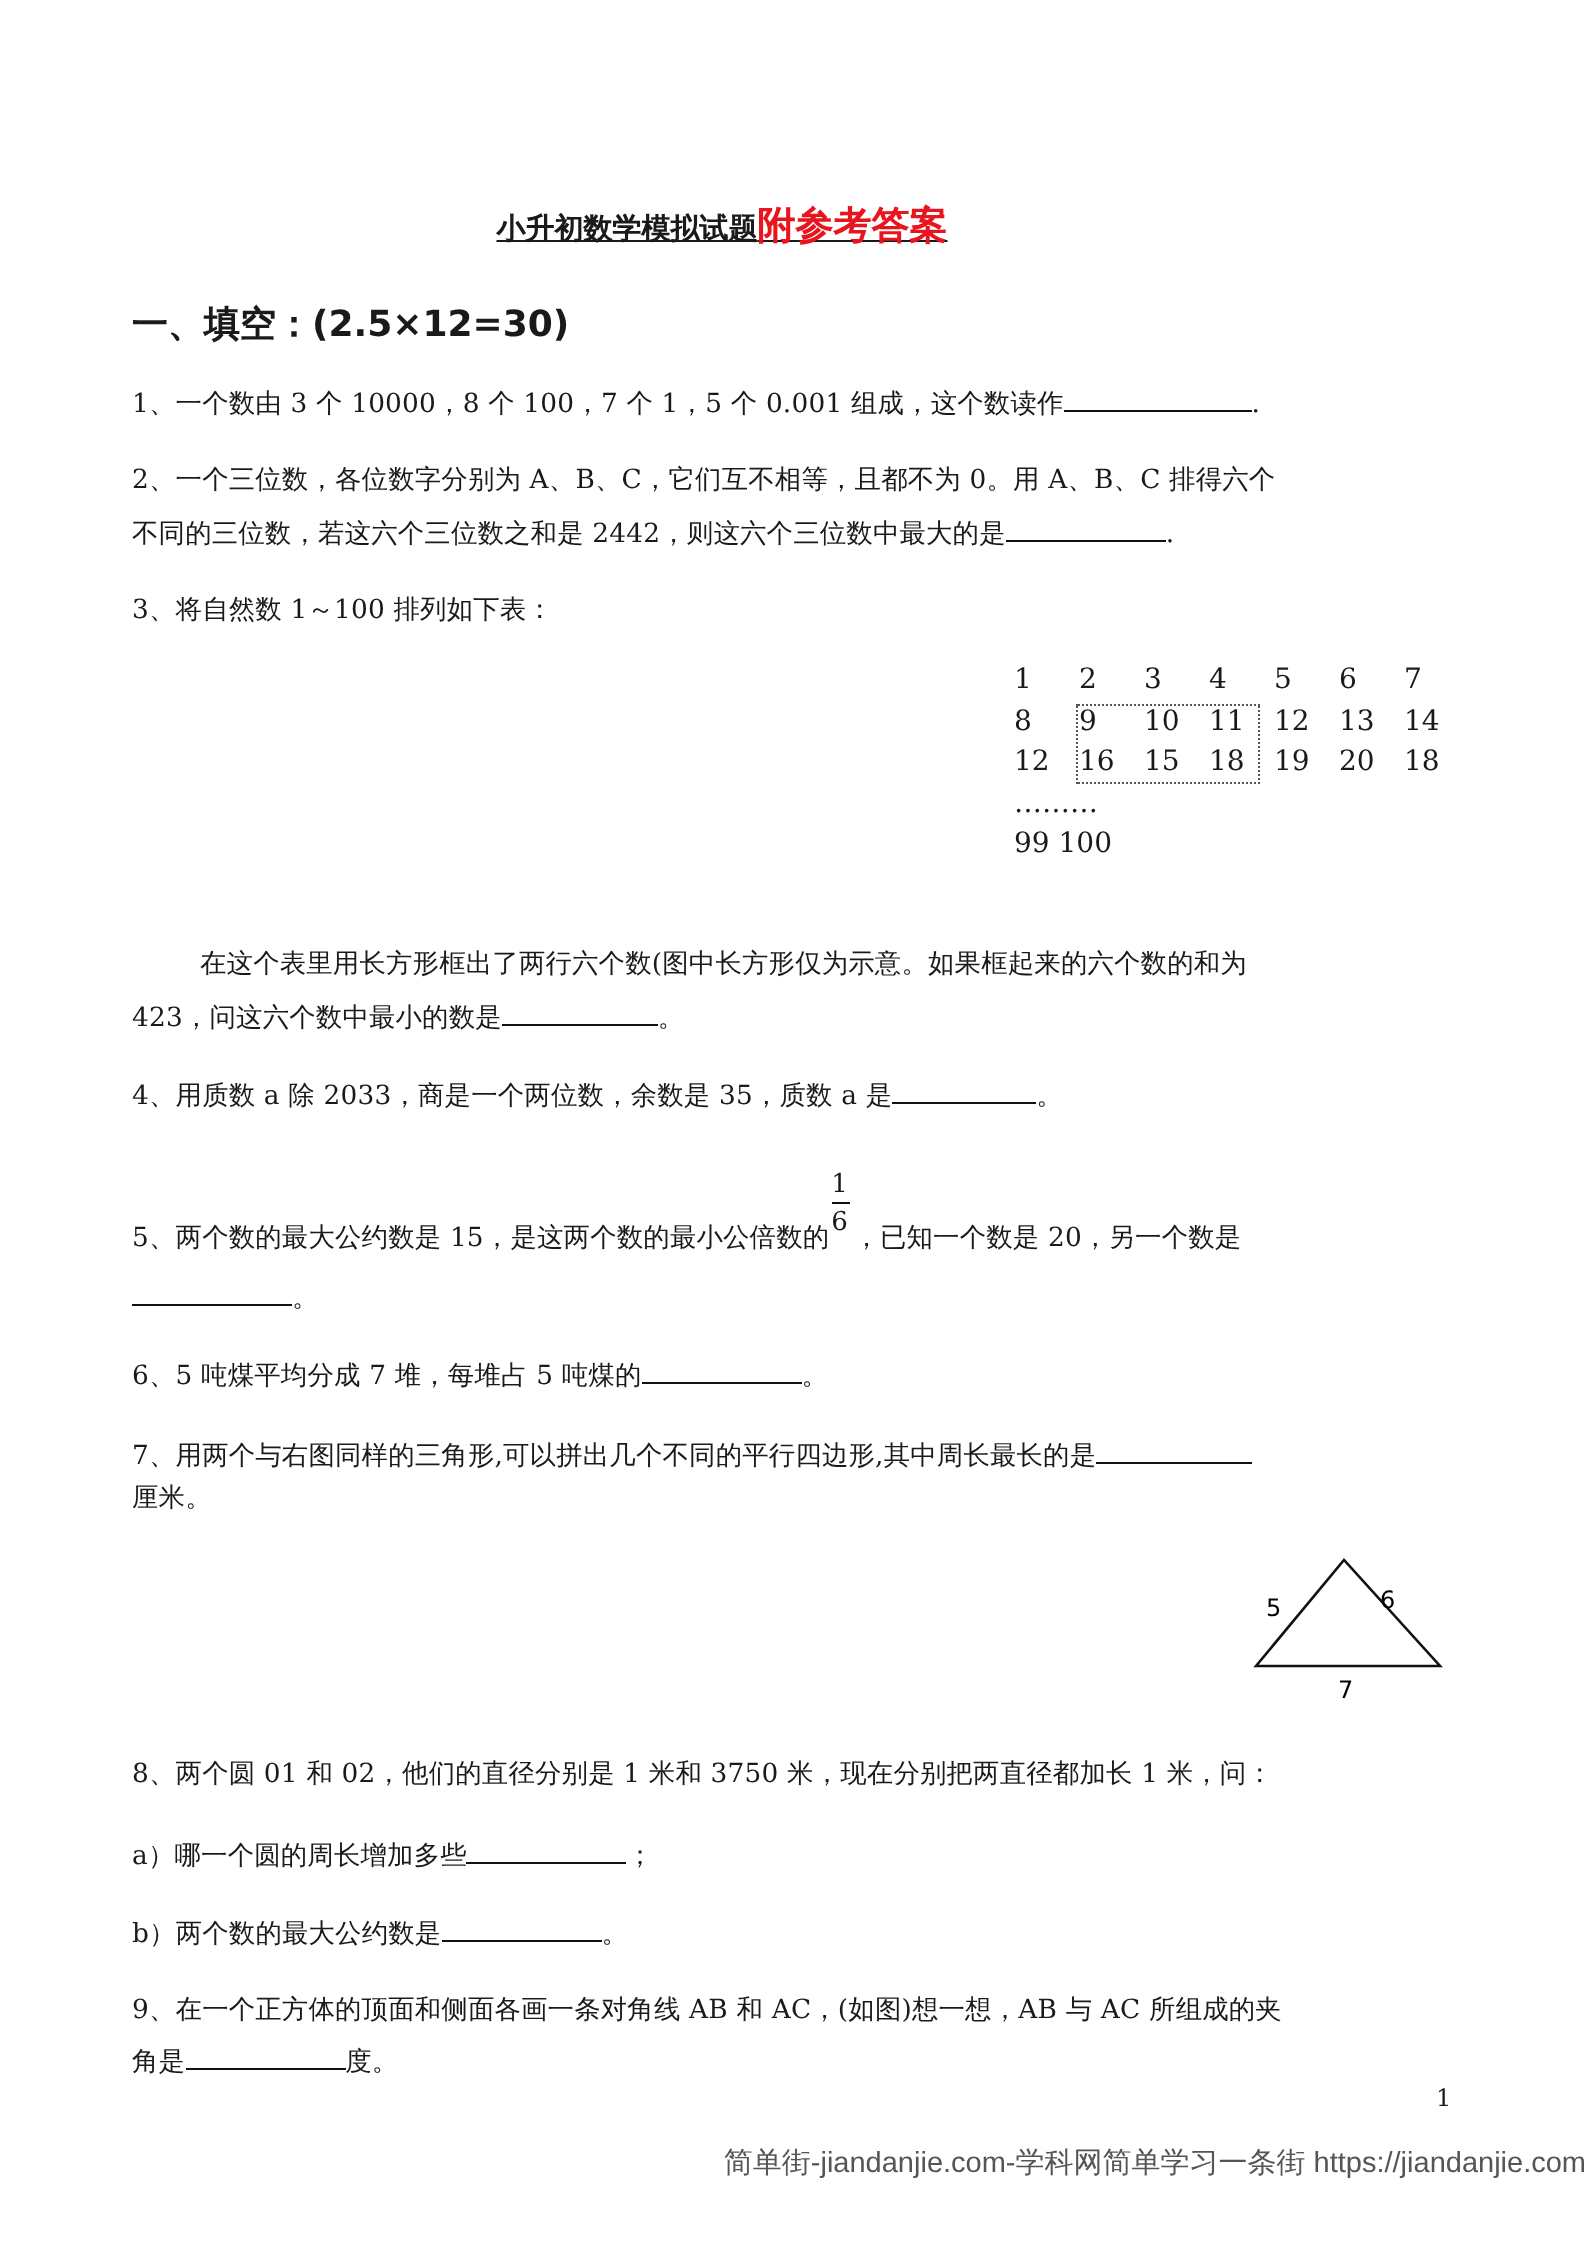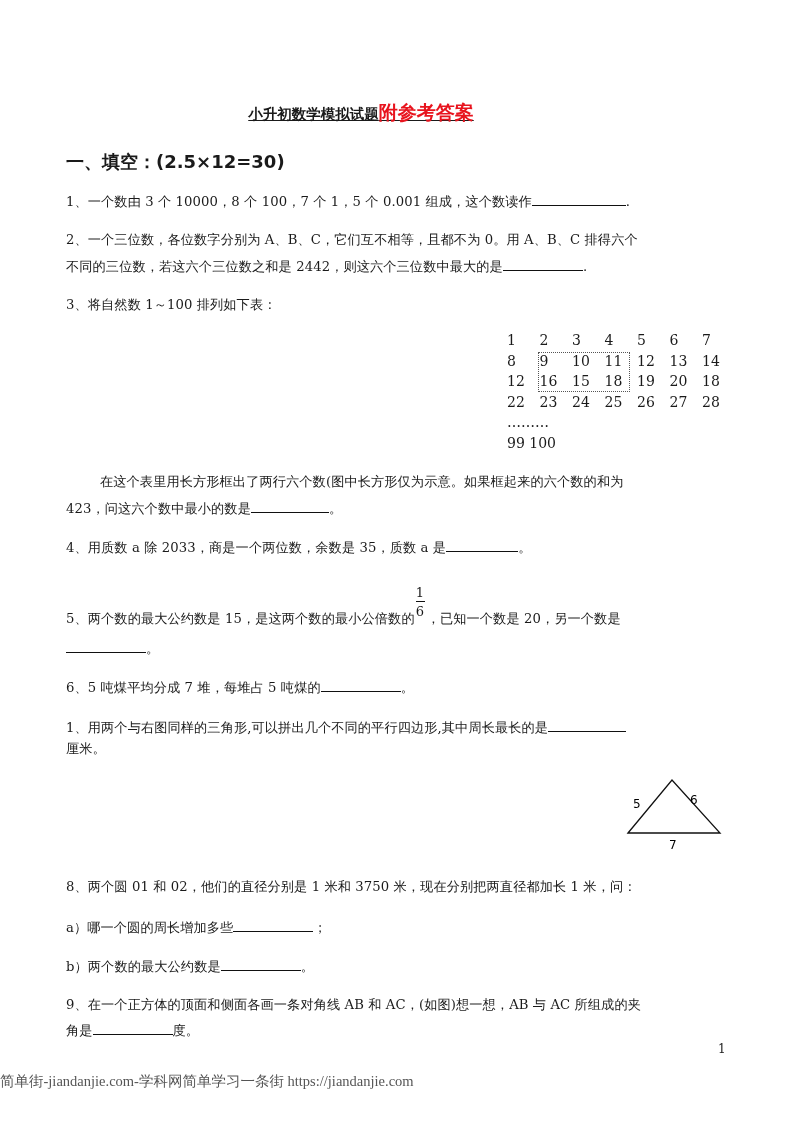--- a/index.html
+++ b/index.html
@@ -14,21 +14,21 @@
   .blank { display: inline-block; border-bottom: 1.3px solid #111; height: 14px; vertical-align: baseline; }
   .grid { left: 507px; top: 332px; font-family: "DejaVu Serif", serif; font-size: 14px; }
   .grid .row { display: flex; height: 20.5px; }
   .grid .cell { width: 32.5px; }
   .box { left: 538px; top: 352px; width: 90px; height: 38px; border: 1px dotted #555; }
   .frac { display: inline-block; position: relative; width: 12px; height: 14px; }
   .frac .num { position: absolute; top: -24px; left: 1px; font-size: 13px; }
   .frac .bar { position: absolute; top: -8px; left: 1px; width: 9px; border-top: 1px solid #111; }
   .frac .den { position: absolute; top: -5px; left: 1px; font-size: 13px; }
   .pagenum { left: 718px; top: 1042px; font-size: 12px; }
-  .footer { top: 1072px; left: 0; width: 793px; text-align: left; font-family: Liberation Serif, serif;
+  .footer { top: 1072px; left: 0; width: 793px; text-align: right; font-family: Liberation Sans, sans-serif;
             font-size: 14.5px; color: #555; }
 </style>
 </head>
 <body>
 
 <div class="abs title"><span>小升初数学模拟试题</span><span class="red">附参考答案</span></div>
 
 <div class="abs section">一、填空：(2.5×12=30)</div>
 
 <div class="abs line" style="top:191px"><span>1、一个数由 3 个 10000，8 个 100，7 个 1，5 个 0.001 组成，这个数读作</span><span class="blank" style="width:94px"></span><span>.</span></div>
@@ -59,45 +59,36 @@
   </div>
   <div class="row">
     <span class="cell">12</span>
       <span class="cell">16</span>
       <span class="cell">15</span>
       <span class="cell">18</span>
       <span class="cell">19</span>
       <span class="cell">20</span>
       <span class="cell">18</span>
   </div>
-  <div class="row">
-    <span class="cell">22</span>
-      <span class="cell">23</span>
-      <span class="cell">24</span>
-      <span class="cell">25</span>
-      <span class="cell">26</span>
-      <span class="cell">27</span>
-      <span class="cell">28</span>
-  </div>
   <div class="row">………</div>
   <div class="row">99 100</div>
 </div>
 <div class="abs box"></div>
 
 <div class="abs line" style="top:473px; left:100px">在这个表里用长方形框出了两行六个数(图中长方形仅为示意。如果框起来的六个数的和为</div>
 <div class="abs line" style="top:498px"><span>423，问这六个数中最小的数是</span><span class="blank" style="width:78px"></span><span>。</span></div>
 
 <div class="abs line" style="top:537px"><span>4、用质数 a 除 2033，商是一个两位数，余数是 35，质数 a 是</span><span class="blank" style="width:72px"></span><span>。</span></div>
 
 <div class="abs line" style="top:609px"><span>5、两个数的最大公约数是 15，是这两个数的最小公倍数的</span><span class="frac"><span class="num">1</span><span class="bar"></span><span class="den">6</span></span><span>，已知一个数是 20，另一个数是</span></div>
 <div class="abs line" style="top:638px"><span class="blank" style="width:80px"></span><span>。</span></div>
 
 <div class="abs line" style="top:677px"><span>6、5 吨煤平均分成 7 堆，每堆占 5 吨煤的</span><span class="blank" style="width:80px"></span><span>。</span></div>
 
-<div class="abs line" style="top:717px"><span>1、用两个与右图同样的三角形,可以拼出几个不同的平行四边形,其中周长最长的是</span><span class="blank" style="width:78px"></span></div>
+<div class="abs line" style="top:717px"><span>7、用两个与右图同样的三角形,可以拼出几个不同的平行四边形,其中周长最长的是</span><span class="blank" style="width:78px"></span></div>
 <div class="abs line" style="top:740px">厘米。</div>
 
 <svg class="abs" style="left:620px; top:775px" width="110" height="80">
   <polygon points="8,58 52,5 100,58" fill="none" stroke="#111" stroke-width="1.3"></polygon>
   <text x="13" y="33" font-size="12" font-family="DejaVu Sans, sans-serif">5</text>
   <text x="70" y="29" font-size="12" font-family="DejaVu Sans, sans-serif">6</text>
   <text x="49" y="74" font-size="12" font-family="DejaVu Sans, sans-serif">7</text>
 </svg>
 
 <div class="abs line" style="top:878px">8、两个圆 01 和 02，他们的直径分别是 1 米和 3750 米，现在分别把两直径都加长 1 米，问：</div>

